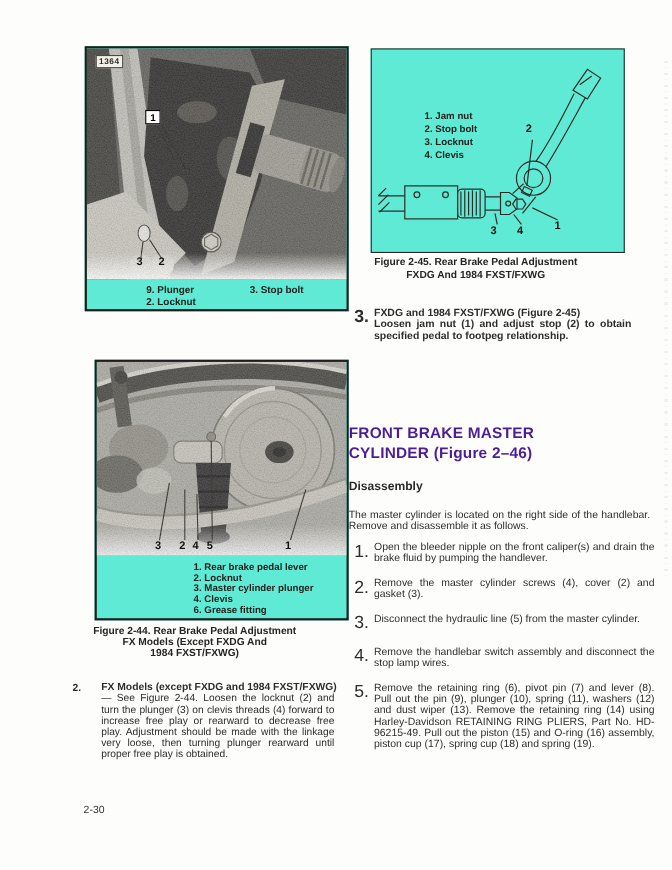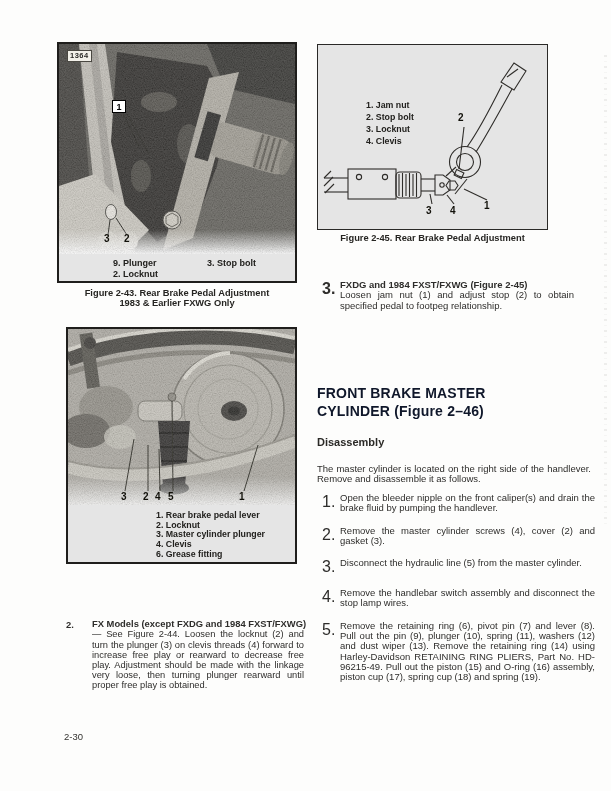--- a/index.html
+++ b/index.html
@@ -1,21 +1,21 @@
 <!DOCTYPE html>
 <html><head>
 <meta charset="utf-8">
 <style>
   html,body { margin:0; padding:0; background:#ffffff; }
   .sheet {
     position:relative; width:611px; height:791px; background:#fdfdfc;
     font-family:"Liberation Sans", sans-serif; color:#2e2d2b; overflow:hidden;
   }
   
-  .figbox { position:absolute; box-sizing:border-box; background:#e5e5e5; }
+  .figbox { position:absolute; box-sizing:border-box; background:#5eead4;margin-left:20px; }
   .figbox.b2 { border:2px solid #1f1e1c; }
   .figbox.b15 { border:1.5px solid #2a2927; }
   .figbox svg { display:block; }
   .overlay { position:absolute; font-weight:bold; color:#111009; }
   .co-num { font-size:10px; line-height:10px; }
   .co-box {
     display:flex; align-items:center; justify-content:center;
     width:14px; height:13px; background:#ffffff; border:1.2px solid #000;
     font-size:9px; font-weight:bold; color:#000; box-sizing:border-box;
   }
@@ -35,24 +35,24 @@
   }
   
   .txt { font-size:9.5px; line-height:10.3px; text-align:justify; }
   .txt-sm { font-size:9.3px; line-height:10.2px; text-align:justify; }
   .numitem { position:absolute; display:grid; grid-template-columns:23px 1fr; }
   .numitem .n { font-weight:bold; padding-left:5px; }
   .numitem.plain .n { font-weight:normal; padding-left:5px; }
   .ititle { font-weight:bold; font-size:9.5px; line-height:10.3px; white-space:nowrap; }
   .heading {
     position:absolute; font-weight:bold; font-size:14px; line-height:17.5px;
-    letter-spacing:0.2px; color:#0f172a;
+    letter-spacing:0.2px; color:#4c1d95;
   }
   .subheading { position:absolute; font-weight:bold; font-size:11px; color:#2a2926;text-align:right; }
-  .pagenum { position:absolute; font-size:9.5px; color:#33322f; }
+  .pagenum { position:absolute; font-size:9.5px; color:#33322f;margin-left:12px; }
   .edge-noise {
     position:absolute; right:4px; top:55px; width:3px; height:470px; opacity:0.5;
     background:repeating-linear-gradient(to bottom,
       rgba(130,128,122,0.25) 0 2px, transparent 2px 6px, rgba(130,128,122,0.12) 6px 7px, transparent 7px 11px);
   }
 </style>
 </head>
 <body>
 
 <div class="sheet">
@@ -109,24 +109,20 @@
     <span class="overlay co-box" style="left:53px; top:56px; position:absolute;">1</span>
     <span class="overlay co-num" style="left:45px; top:190px;">3</span>
     <span class="overlay co-num" style="left:65px; top:190px;">2</span>
     <div class="inlegend leg243" style="left:54px; top:214px;">
       <div>9. Plunger</div>
       <div>2. Locknut</div>
     </div>
     <div class="inlegend leg243" style="left:148px; top:214px;">
       <div>3. Stop bolt</div>
     </div>
-  </div>
-  <div class="caption" style="left:57px; top:288px; width:240px;">
-    <div>Figure 2-43. Rear Brake Pedal Adjustment</div>
-    <div>1983 &amp; Earlier FXWG Only</div>
   </div>
 
   <div class="figbox b15" style="left:317px; top:44px; width:231px; height:186px;">
     <svg width="228" height="183" viewBox="0 0 228 183">
       <g fill="none" stroke="#2f2d2a" stroke-width="1.1">
         <line x1="6" y1="133" x2="13" y2="126"></line>
         <line x1="6" y1="141" x2="15" y2="132"></line>
         <line x1="7" y1="148" x2="16" y2="139"></line>
         <line x1="6" y1="133" x2="30" y2="133"></line>
         <line x1="6" y1="147" x2="30" y2="147"></line>
@@ -166,20 +162,21 @@
       <div>3. Locknut</div>
       <div>4. Clevis</div>
     </div>
     <span class="overlay co-num" style="left:140px; top:68px;">2</span>
     <span class="overlay co-num" style="left:108px; top:161px;">3</span>
     <span class="overlay co-num" style="left:132px; top:161px;">4</span>
     <span class="overlay co-num" style="left:166px; top:156px;">1</span>
   </div>
   <div class="caption" style="left:317px; top:233px; width:231px; line-height:11.5px;">
     <div>Figure 2-45. Rear Brake Pedal Adjustment</div>
+    <div>FXDG And 1984 FXST/FXWG</div>
   </div>
 
   <div class="figbox b2" style="left:66px; top:327px; width:231px; height:237px;">
     <svg width="227" height="176" viewBox="0 0 227 176">
       <rect width="227" height="176" fill="#a7a49c"></rect>
       <path d="M0,30 C60,8 150,0 227,18" stroke="#3b3934" stroke-width="15" fill="none"></path>
       <path d="M0,21 C60,-1 150,-8 227,9" stroke="#d6d3ca" stroke-width="4" fill="none"></path>
       <path d="M0,44 C60,24 140,16 227,32" stroke="#6b6860" stroke-width="5" fill="none" opacity="0.7"></path>
       <g transform="rotate(-8 22 30)">
           <rect x="15" y="4" width="13" height="55" fill="#4b4942"></rect>
@@ -217,44 +214,49 @@
     <span class="overlay co-num" style="left:100px; top:163px;">5</span>
     <span class="overlay co-num" style="left:171px; top:163px;">1</span>
     <div class="inlegend leg244" style="left:88px; top:182px;">
       <div>1. Rear brake pedal lever</div>
       <div>2. Locknut</div>
       <div>3. Master cylinder plunger</div>
       <div>4. Clevis</div>
       <div>6. Grease fitting</div>
     </div>
   </div>
+  <div class="caption" style="left:57px; top:568px; width:240px;">
+    <div>Figure 2-44. Rear Brake Pedal Adjustment</div>
+    <div>FX Models (Except FXDG And</div>
+    <div>1984 FXST/FXWG)</div>
+  </div>
 
   <div class="numitem" style="left:58px; top:619px; width:246px; grid-template-columns:34px 1fr;">
     <span class="n" style="padding-left:8px; font-size:9.4px;">2.</span>
     <div>
       <div class="ititle" style="font-size:9.4px;">FX Models (except FXDG and 1984 FXST/FXWG)</div>
       <div class="txt-sm" style="width:212px;">— See Figure 2-44. Loosen the locknut (2) and turn the plunger (3) on clevis threads (4) forward to increase free play or rearward to decrease free play. Adjustment should be made with the linkage very loose, then turning plunger rearward until proper free play is obtained.</div>
     </div>
   </div>
 
   <div class="numitem" style="left:317px; top:280px; width:278px;">
     <span class="n">3.</span>
     <div>
       <div class="ititle">FXDG and 1984 FXST/FXWG (Figure 2-45)</div>
-      <div class="txt" style="width:234px;">Loosen jam nut (1) and adjust stop (2) to obtain specified pedal to footpeg relationship.</div>
+      <div class="txt" style="width:234px;font-weight:bold;">Loosen jam nut (1) and adjust stop (2) to obtain specified pedal to footpeg relationship.</div>
     </div>
   </div>
 
   <div class="heading" style="left:317px; top:385px;">
     <div>FRONT BRAKE MASTER</div>
     <div>CYLINDER (Figure 2–46)</div>
   </div>
   <div class="subheading" style="left:317px; top:436px;">Disassembly</div>
 
-  <div class="txt" style="position:absolute; left:317px; top:464px; width:274px;">The master cylinder is located on the right side of the handlever. Remove and disassemble it as follows.</div>
+  <div class="txt" style="position:absolute; left:317px; top:464px; width:274px;">The master cylinder is located on the right side of the handlebar. Remove and disassemble it as follows.</div>
 
   <div style="position:absolute; left:317px; top:493px; width:278px;">
     <div class="numitem plain" style="position:relative; margin-bottom:12px;">
       <span class="n">1.</span>
       <div class="txt">Open the bleeder nipple on the front caliper(s) and drain the brake fluid by pumping the handlever.</div>
     </div>
     <div class="numitem plain" style="position:relative; margin-bottom:12px;">
       <span class="n">2.</span>
       <div class="txt">Remove the master cylinder screws (4), cover (2) and gasket (3).</div>
     </div>

